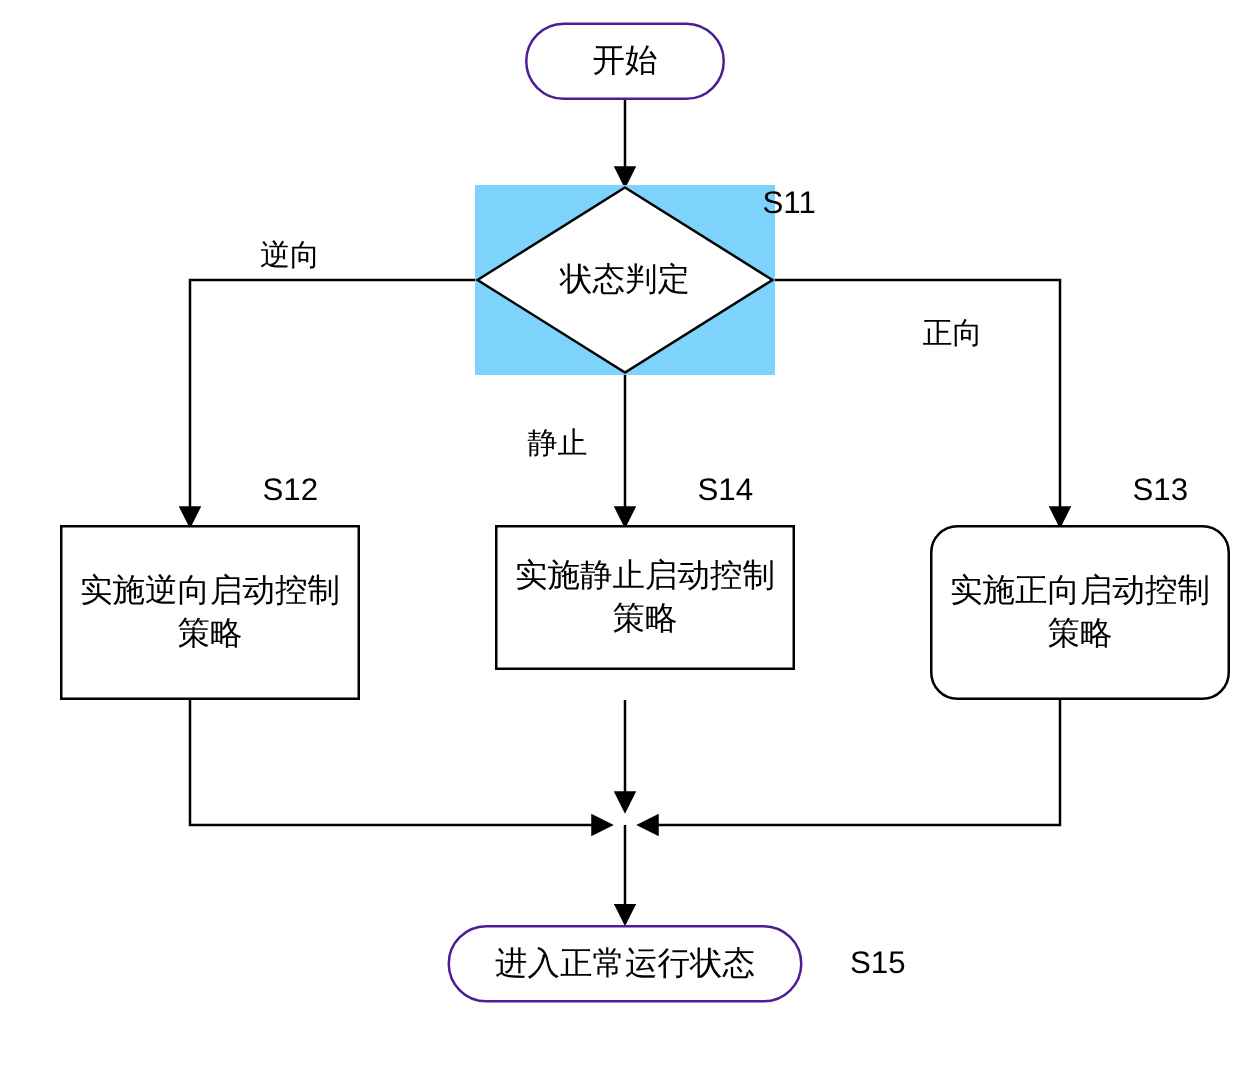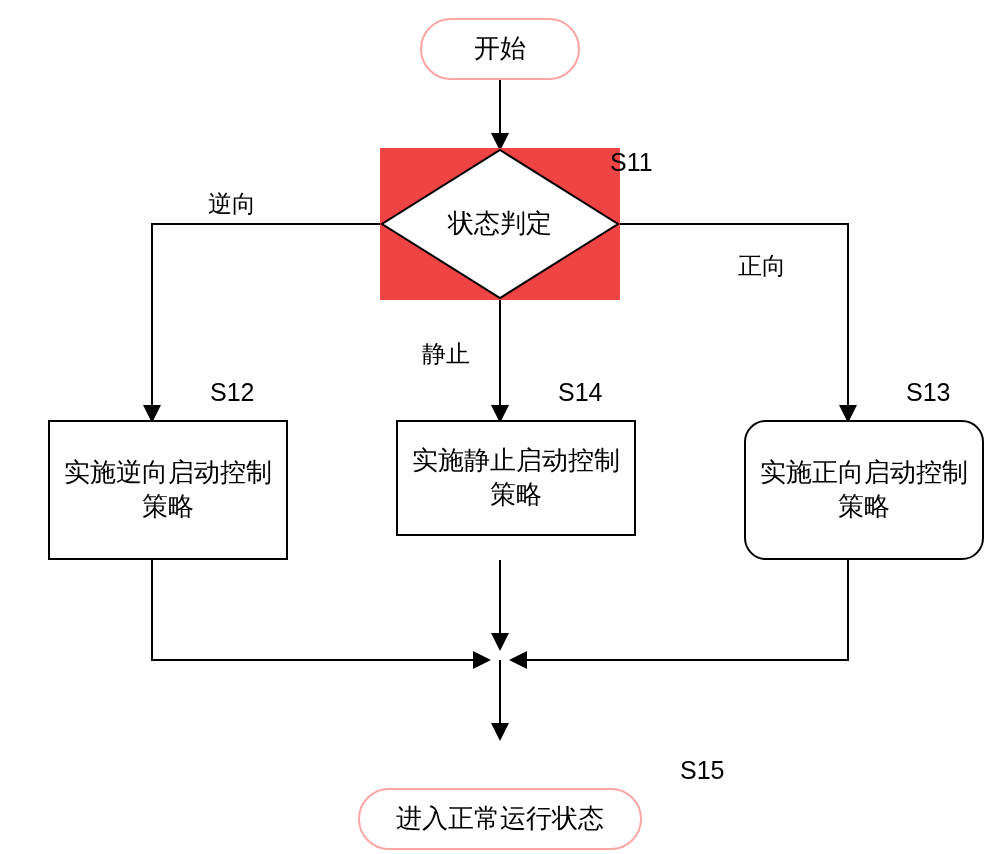--- a/index.html
+++ b/index.html
@@ -16,32 +16,32 @@
     position: absolute;
     display: flex;
     align-items: center;
     justify-content: center;
     text-align: center;
     font-size: 26px;
     line-height: 1.3;
     color: #000;
   }
   .terminator {
-    border: 2px solid #fca5a5;
+    border: 2px solid #4c1d95;
     border-radius: 40px;
     background: #fff;
   }
   .process {
     border: 2px solid #000;
     background: #fff;
     padding: 8px;
     margin-left: 16px;
   }
   .decision {
-    background: #ef4444;
+    background: #7dd3fc;
   }
   .decision svg {
     position: absolute;
     top: 0; left: 0;
     width: 100%; height: 100%;
   }
   .decision .label {
     position: relative;
     z-index: 1;
   }
@@ -116,16 +116,16 @@
 <div class="node process" style="left:380px; top:420px; width:240px; height:116px;">
   <span>实施静止启动控制策略</span>
 </div>
 <div class="step-label" style="left:558px; top:378px;">S14</div>
 
 <div class="node process" style="left:728px; top:420px; width:240px; height:140px;border-radius:22px;">
   <span>实施正向启动控制策略</span>
 </div>
 <div class="step-label" style="left:906px; top:378px;">S13</div>
 
-<div class="node terminator" style="left:358px; top:740px; width:284px; height:62px;margin-top:48px;">
+<div class="node terminator" style="left:358px; top:740px; width:284px; height:62px;">
   <span>进入正常运行状态</span>
 </div>
 <div class="step-label" style="left:680px; top:756px;">S15</div>
 
 </body></html>

